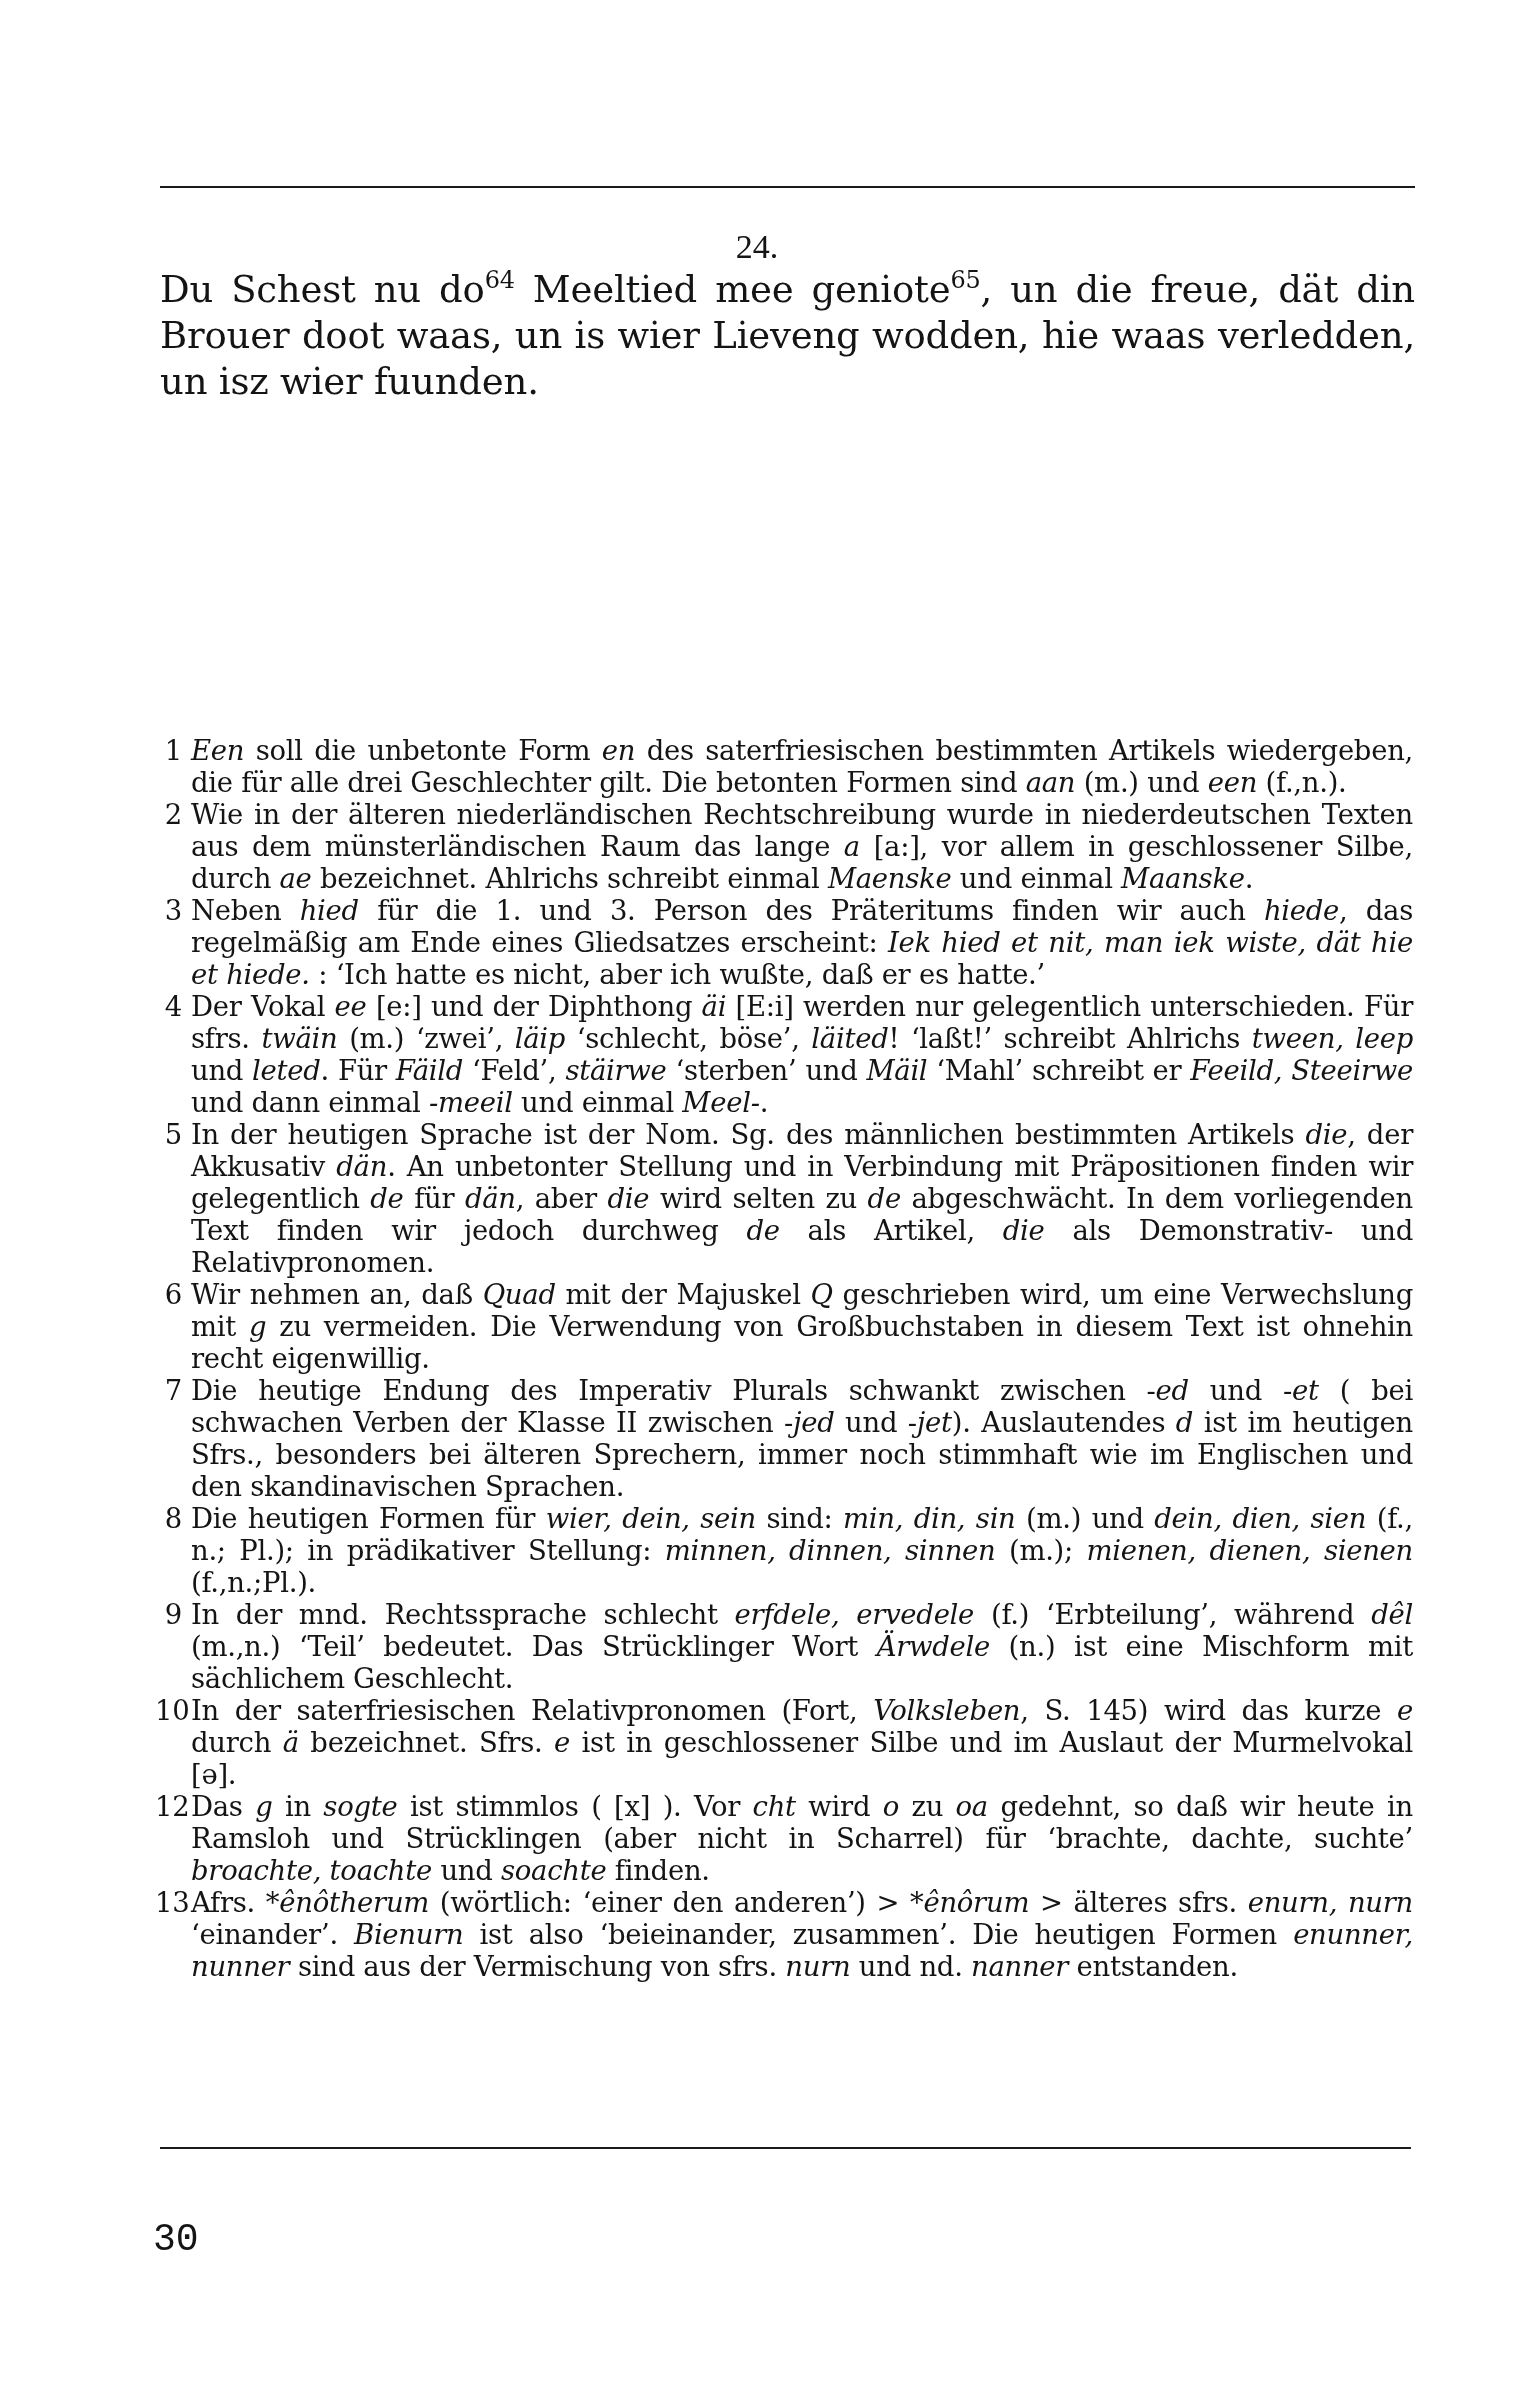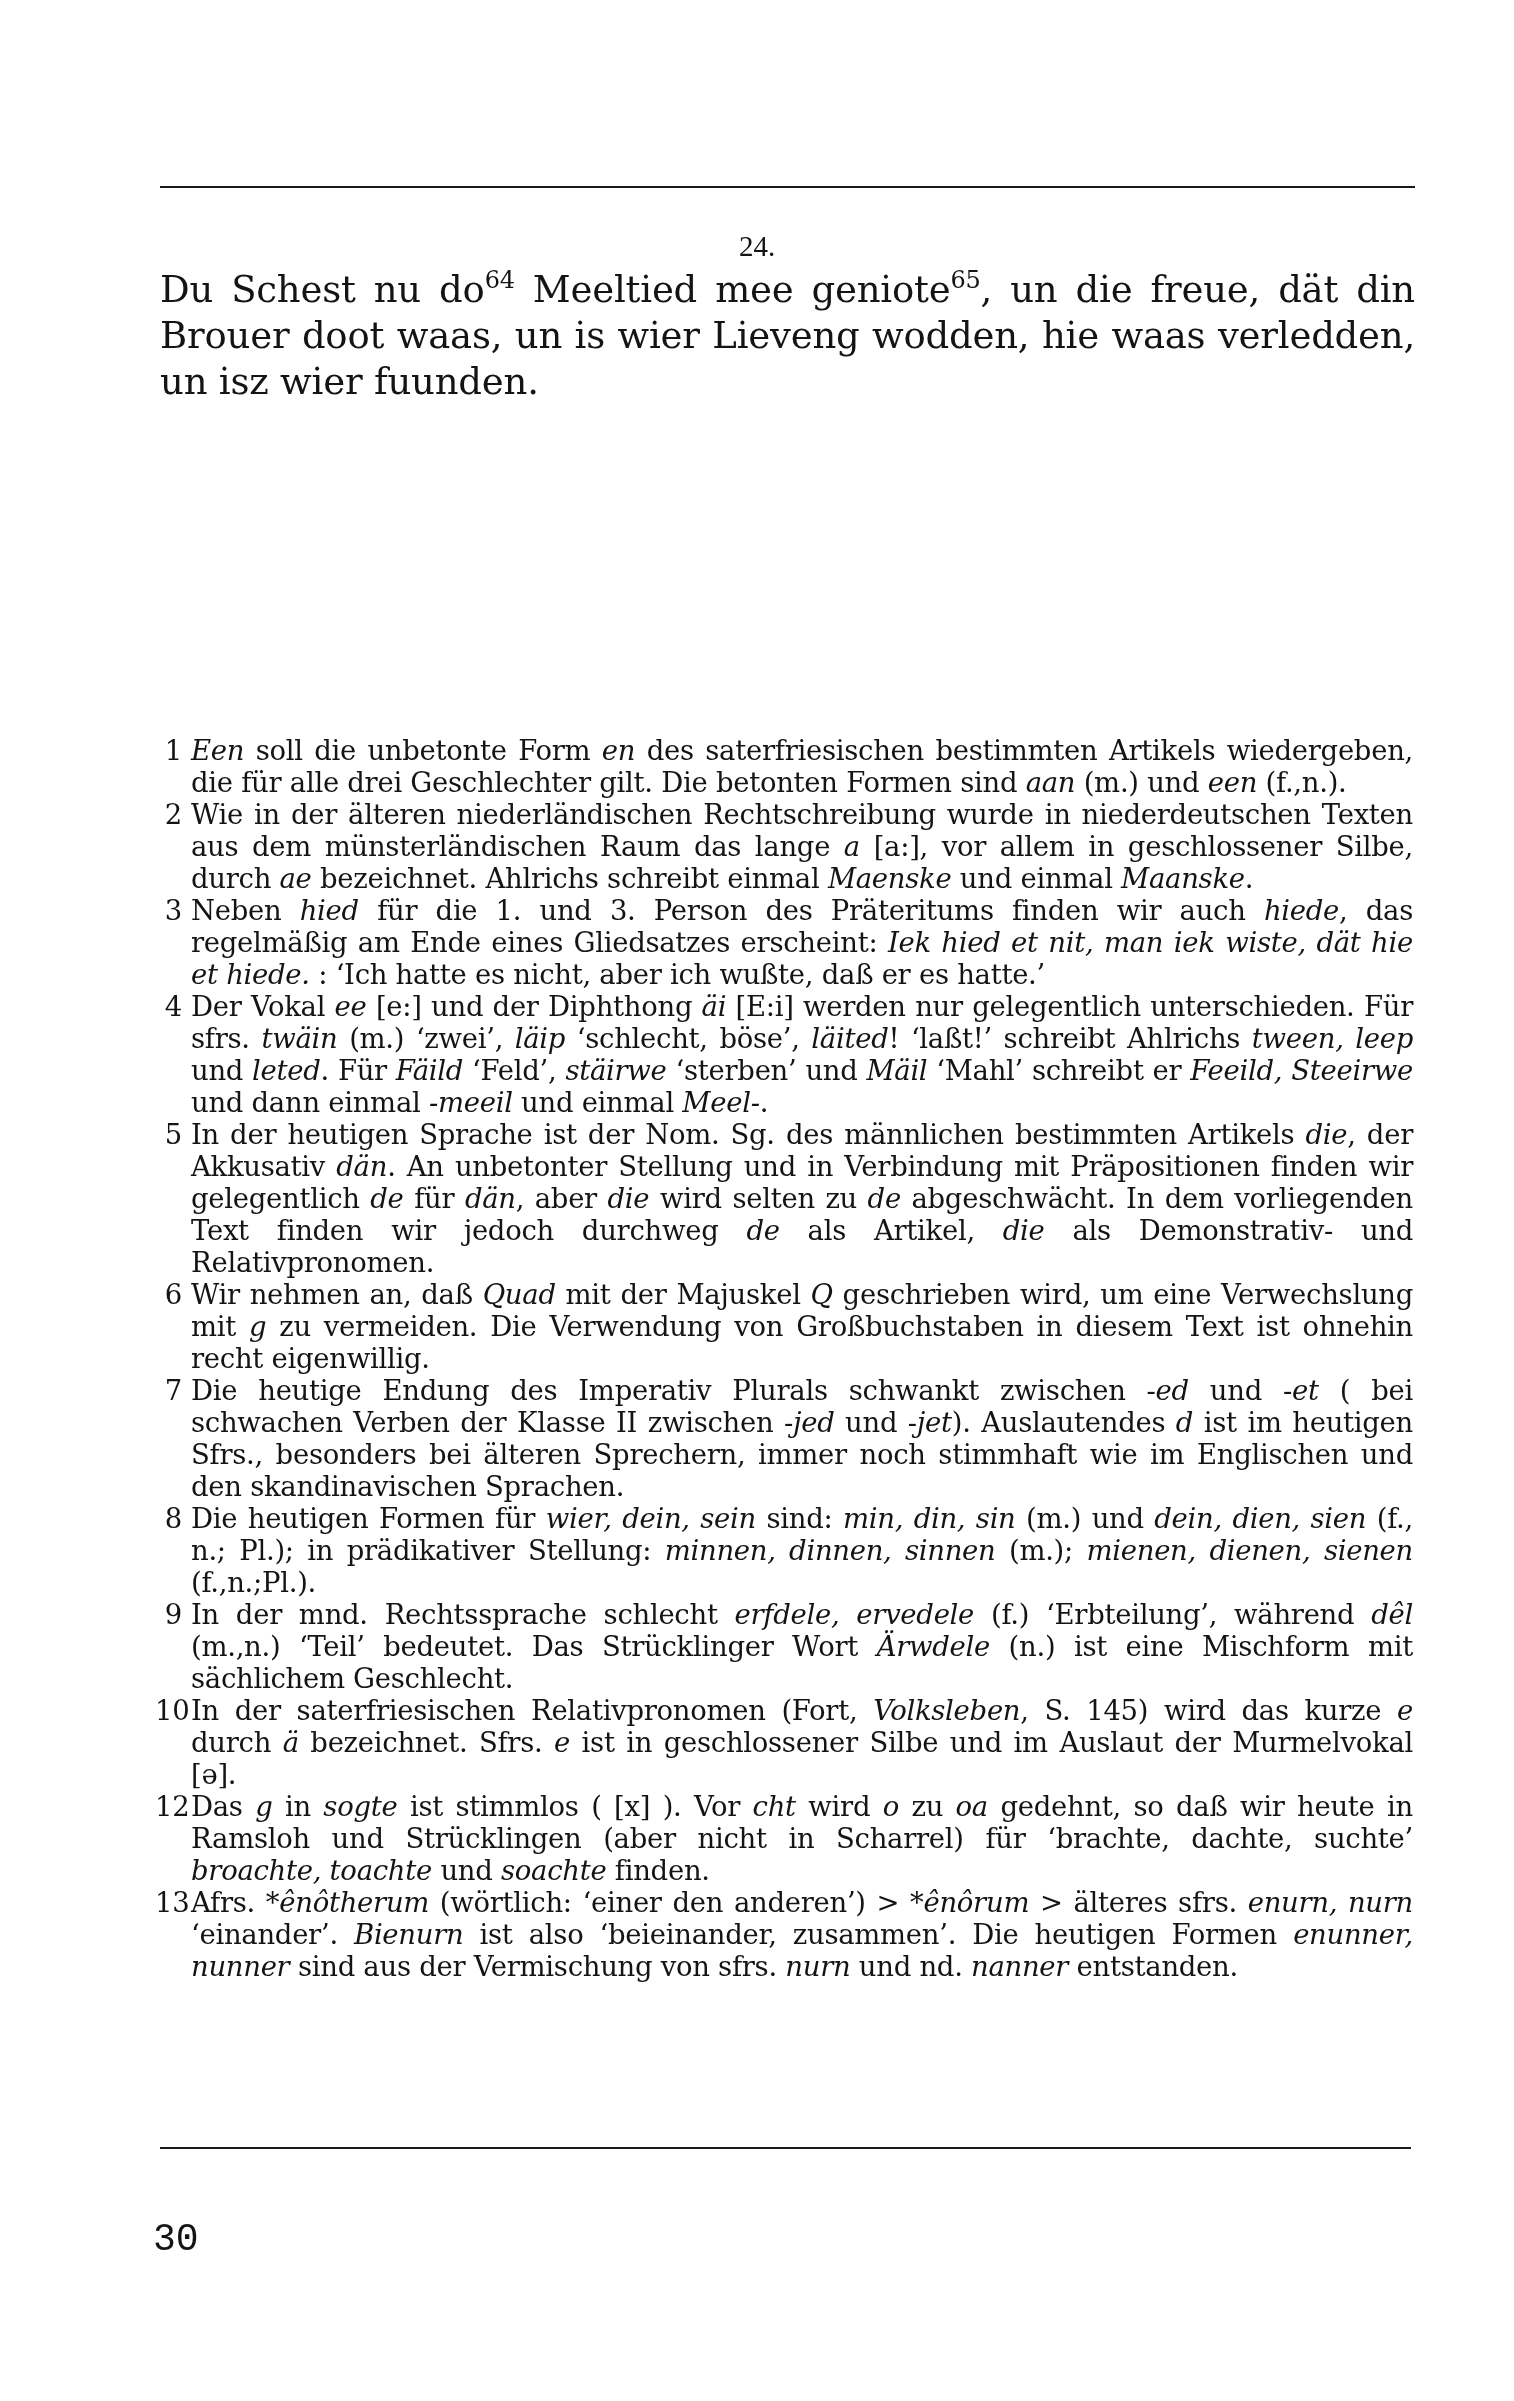--- a/index.html
+++ b/index.html
@@ -10,21 +10,21 @@
   }
   .rule {
     position: absolute; left: 160px; width: 1255px; height: 0;
     border-top: 2.7px solid #1a1a1a;
   }
   #rule-top { top: 186px; }
   #rule-bottom { top: 2147px; width: 1251px; }
 
   .section-number {
     position: absolute; top: 225px; left: 0; width: 1514px;
-    text-align: center; font-size: 29px; line-height: 43px;
+    text-align: center; font-size: 34px; line-height: 43px;
     font-family: "Liberation Serif", "DejaVu Serif", serif;
   }
   .main-text {
     position: absolute; left: 160px; top: 267px; width: 1255px;
     font-size: 37px; line-height: 46px; text-align: justify;
     letter-spacing: -0.2px;
   }
   .main-text p { margin: 0; text-align: justify; text-align-last: left; }
   .main-text sup { font-size: 24px; line-height: 0; vertical-align: 14.4px; }
 

